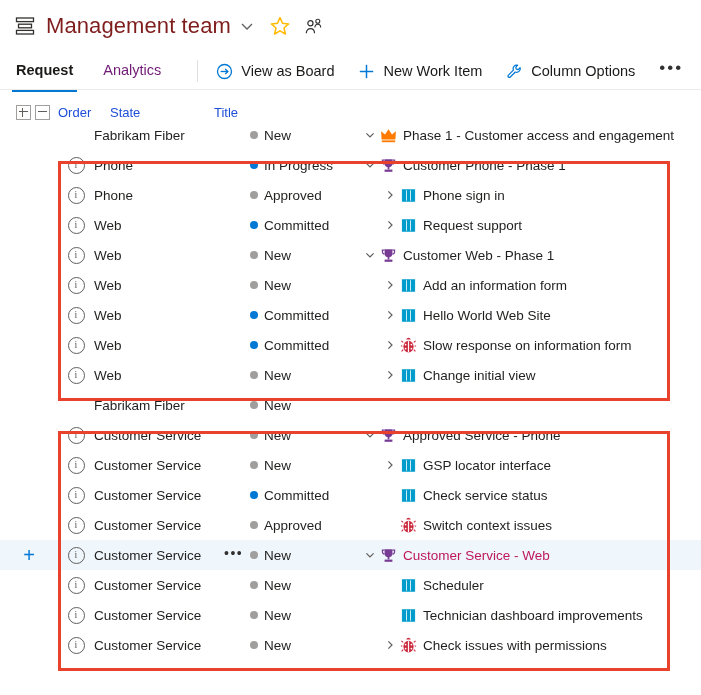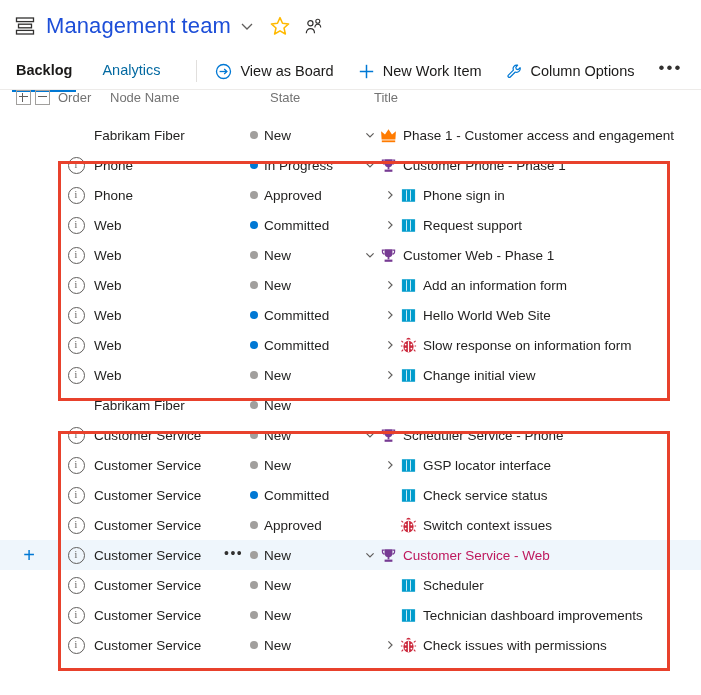--- a/index.html
+++ b/index.html
@@ -27,21 +27,21 @@
   }
   .hdr-icon {
     width: 22px;
     height: 22px;
     margin-right: 10px;
     flex: 0 0 auto;
   }
   .page-title {
     font-size: 22px;
     font-weight: 400;
-    color: #1d4ed8;
+    color: #7f1d1d;
     letter-spacing: 0.1px;
     white-space: nowrap;
   }
   .hdr-chevron {
     margin-left: 9px;
     width: 14px;
     height: 14px;
     color: #605e5c;
   }
   .hdr-star {
@@ -59,21 +59,21 @@
   .command-bar {
     display: flex;
     align-items: center;
     height: 38px;
     padding-left: 14px;
     box-sizing: border-box;
     position: relative;
   }
   .cmd-tab {
     font-size: 14.5px;
-    color: #0369a1;
+    color: #701a75;
     padding: 0 2px 3px 2px;
     margin-right: 26px;
     position: relative;
     white-space: nowrap;
   }
   .cmd-tab.active {
     font-weight: bold;
     color: #1b1a19;
   }
   .cmd-tab.active::after {
@@ -121,23 +121,23 @@
     height: 1px;
     background: #edebe9;
   }
 
   
   .grid {
     position: relative;
   }
   .col-head {
     display: flex;
-    align-items: flex-start;
+    align-items: flex-end;
     height: 30px;
-    color: #737373;
+    color: #1d4ed8;
     font-size: 13px;
   }
   .expander-cell {
     width: 58px;
     display: flex;
     align-items: center;
     justify-content: flex-end;
     padding-right: 8px;
     box-sizing: border-box;
   }
@@ -307,21 +307,21 @@
     <svg viewBox="0 0 19 19" width="19" height="19" aria-hidden="true">
       <circle cx="6.4" cy="6.3" r="2.6" fill="none" stroke="#323130" stroke-width="1.2"></circle>
       <path d="M2.3 16.2c0-2.7 1.8-4.6 4.1-4.6s4.1 1.9 4.1 4.6" fill="none" stroke="#323130" stroke-width="1.2"></path>
       <circle cx="13.8" cy="4.2" r="2" fill="none" stroke="#323130" stroke-width="1.1"></circle>
       <path d="M10.9 10.6c0-2 1.3-3.3 2.9-3.3s2.9 1.3 2.9 3.3" fill="none" stroke="#323130" stroke-width="1.1"></path>
     </svg>
   </span>
 </div>
 
 <div class="command-bar">
-  <div class="cmd-tab active">Backlog</div>
+  <div class="cmd-tab active">Request</div>
   <div class="cmd-tab">Analytics</div>
 
   <div class="cmd-sep"></div>
 
   <div class="cmd-btn">
     <span class="gi">
       <svg viewBox="0 0 17 17" width="17" height="17" aria-hidden="true">
         <circle cx="8.5" cy="8.5" r="7" fill="none" stroke="#0078d4" stroke-width="1.3"></circle>
         <line x1="4.6" y1="8.5" x2="11.7" y2="8.5" stroke="#0078d4" stroke-width="1.3"></line>
         <polyline points="9.2,6 11.9,8.5 9.2,11" fill="none" stroke="#0078d4" stroke-width="1.3"></polyline>
@@ -354,21 +354,20 @@
 </div>
 
 <div class="grid">
 
   <div class="col-head">
     <div class="expander-cell">
       <span class="boxbtn plus"></span>
       <span class="boxbtn"></span>
     </div>
     <div class="ch-order">Order</div>
-    <div class="ch-node">Node Name</div>
     <div class="ch-state">State</div>
     <div class="ch-title">Title</div>
   </div>
 
   <div id="rows-host">
   <div class="row">
     <div class="cell-gutter">
       <span class="plus-add"></span>
     </div>
     <div class="cell-info">
@@ -683,21 +682,21 @@
             </svg>
           </span>
       <span class="wi-icon">
             <svg viewBox="0 0 17 17" width="17" height="17" aria-hidden="true">
               <path d="M4.6 2.2h7.8v4.1a3.9 3.9 0 0 1-7.8 0z" fill="#773b93"></path>
               <path d="M4.6 3.2H2.4v1.3c0 1.5 1 2.5 2.2 2.6M12.4 3.2h2.2v1.3c0 1.5-1 2.5-2.2 2.6" fill="none" stroke="#773b93" stroke-width="1.2"></path>
               <rect x="7.6" y="9.6" width="1.8" height="2.8" fill="#773b93"></rect>
               <rect x="4.6" y="12.6" width="7.8" height="2.2" fill="#773b93"></rect>
             </svg>
           </span>
-      <span class="wi-text">Scheduler Service - Phone</span>
+      <span class="wi-text">Approved Service - Phone</span>
     </div>
   </div>
 
   <div class="row">
     <div class="cell-gutter">
       <span class="plus-add"></span>
     </div>
     <div class="cell-info">
       <span class="info-ico">i</span>
     </div>

